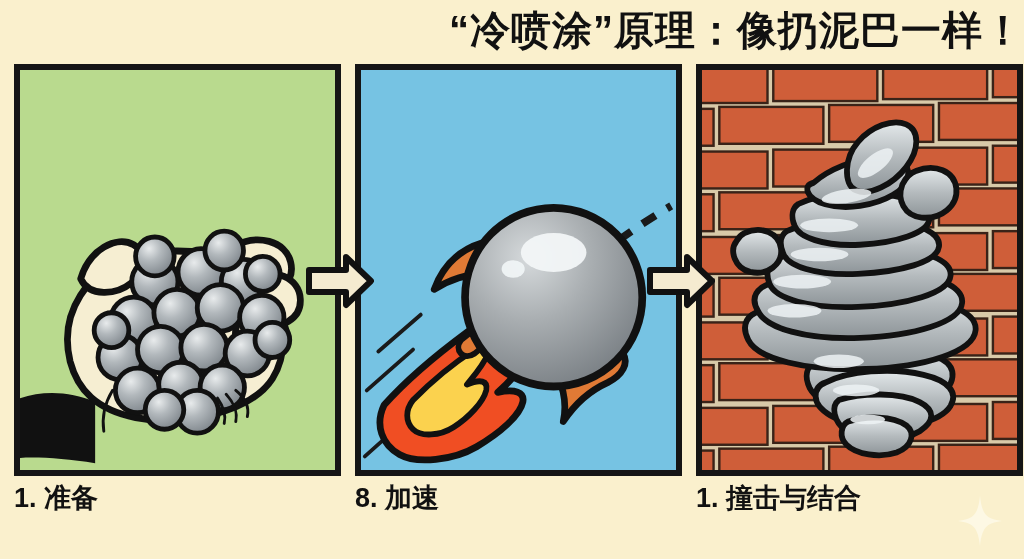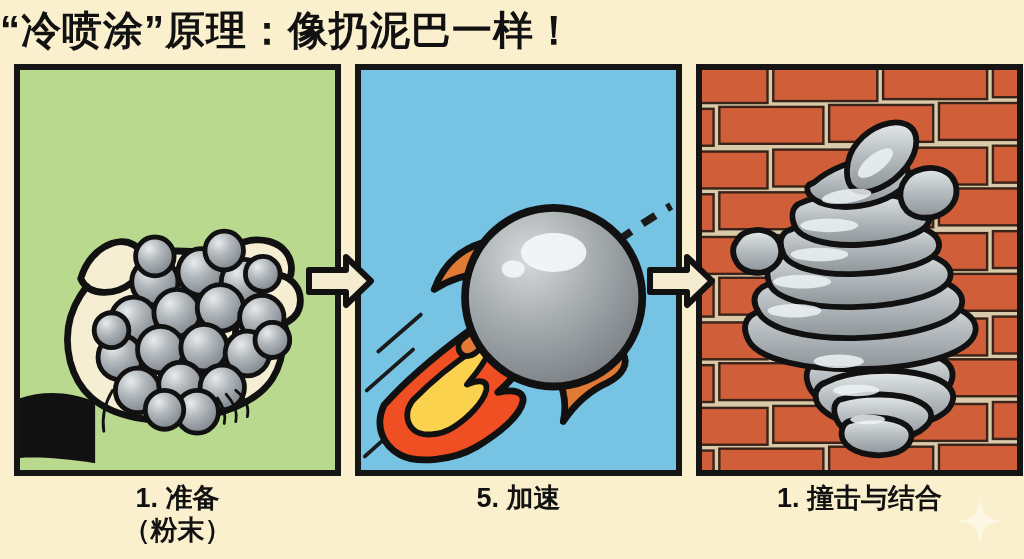--- a/index.html
+++ b/index.html
@@ -19,21 +19,21 @@
     left: 0; top: 0;
     width: 1024px;
     height: 559px;
     background: #faf0cd;
   }
   
   #title {
     position: absolute;
     left: 0; top: 4px;
     width: 1024px;
-    text-align: left;
+    text-align: right;
     font-size: 40px;
     font-weight: bold;
     letter-spacing: 1px;
     color: #111111;
     line-height: 52px;
     white-space: nowrap;
   }
   
   .panel {
     position: absolute;
@@ -59,21 +59,21 @@
     z-index: 5;
   }
   #arrow-1 { left: 306px; }
   #arrow-2 { left: 647px; }
 
   
   .caption {
     position: absolute;
     top: 482px;
     width: 327px;
-    text-align: center;
+    text-align: left;
     color: #111111;
     font-weight: bold;
     font-size: 27px;
     line-height: 32px;
   }
   #caption-1 { left: 14px; }
   #caption-2 { left: 355px; }
   #caption-3 { left: 696px; }
   .caption .line1 { display: block; }
   .caption .line2 { display: block; }
@@ -330,24 +330,23 @@
         <ellipse cx="96" cy="248" rx="28" ry="7"></ellipse>
         <ellipse cx="142" cy="300" rx="26" ry="7"></ellipse>
         <ellipse cx="160" cy="330" rx="24" ry="6"></ellipse>
         <ellipse cx="172" cy="360" rx="18" ry="5"></ellipse>
       </g>
     </svg>
   </div>
 
   <div class="caption" id="caption-1">
     <span class="line1">1. 准备</span>
-    <span class="line2">（粉末）</span>
   </div>
   <div class="caption" id="caption-2">
-    <span class="line1">5. 加速</span>
+    <span class="line1">8. 加速</span>
   </div>
   <div class="caption" id="caption-3">
     <span class="line1">1. 撞击与结合</span>
     <span class="line2"></span>
   </div>
 
   <svg id="sparkle" viewBox="0 0 44 50">
     <path d="M22,0 C 24,18 28,23 44,25 C 28,27 24,32 22,50 C 20,32 16,27 0,25 C 16,23 20,18 22,0 Z" fill="#fdf8e4"></path>
   </svg>
 

